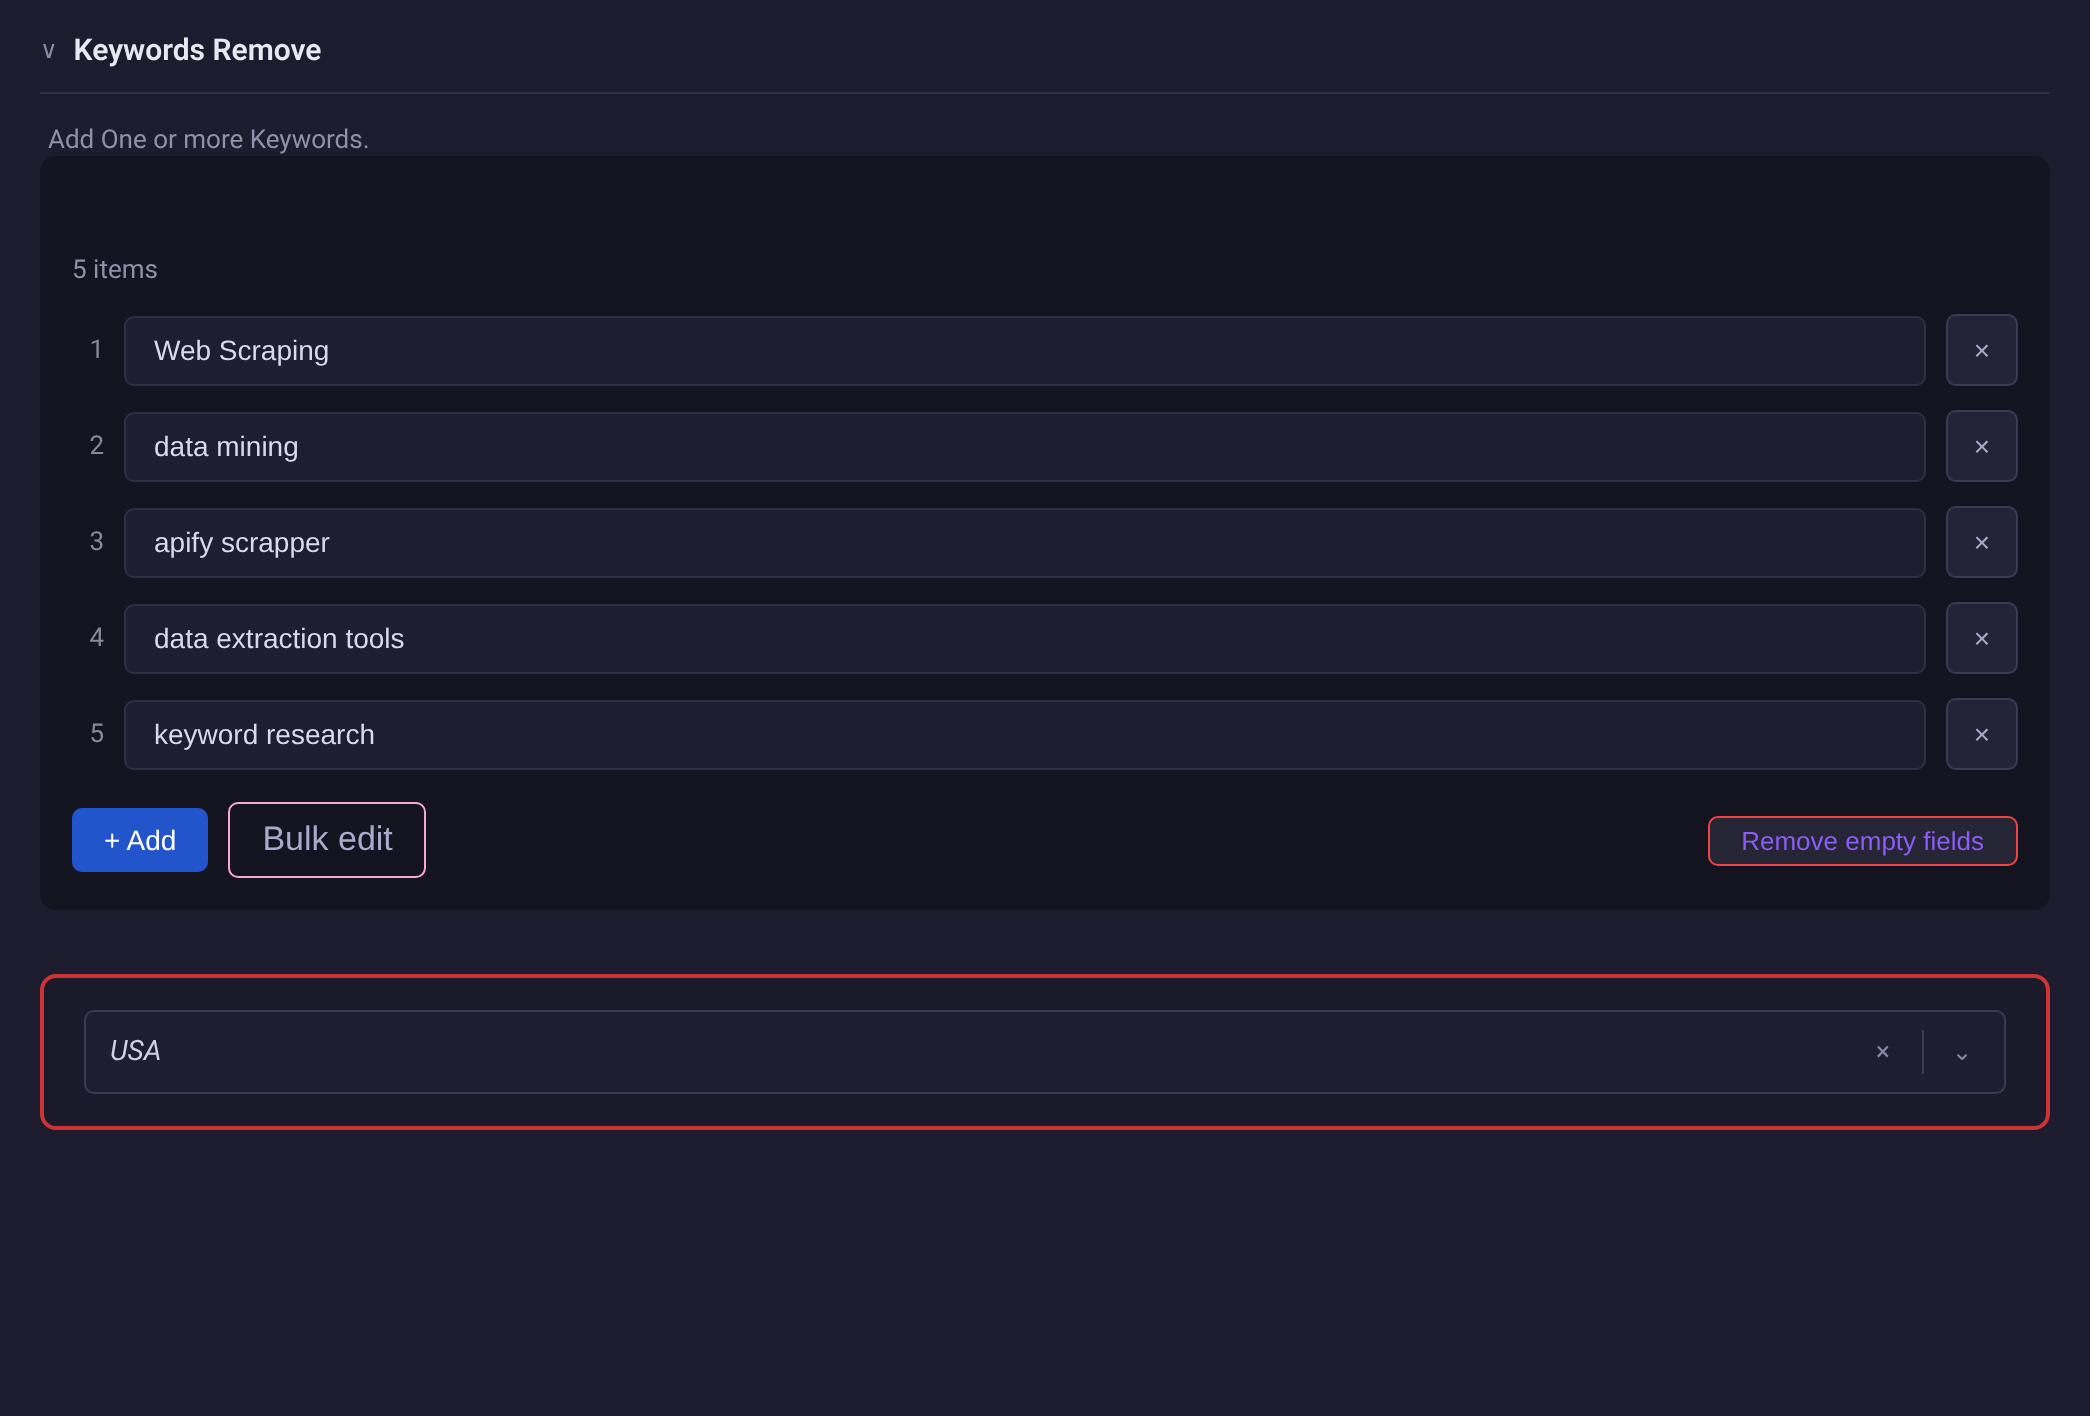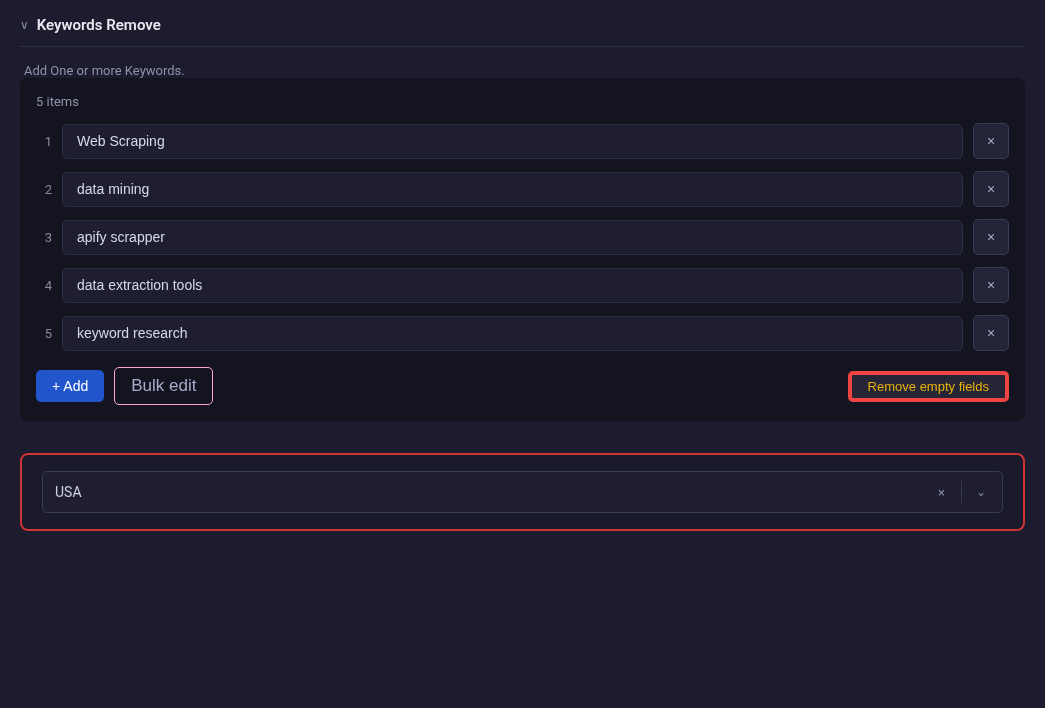--- a/index.html
+++ b/index.html
@@ -59,20 +59,21 @@
       background-color: #141420;
       border-radius: 8px;
       padding: 16px;
       margin-bottom: 0;
     }
 
     .items-count {
       font-size: 13px;
       color: #9090aa;
       margin-bottom: 14px;
+      margin-top: 34px;
     }
 
     .keyword-row {
       display: flex;
       align-items: center;
       gap: 10px;
       margin-bottom: 12px;
     }
 
     .row-number {
@@ -142,23 +143,23 @@
       font-size: 17px;
       cursor: pointer;
     }
 
     .spacer {
       flex: 1;
     }
 
     .remove-empty-btn {
       background-color: #252535;
-      border: 4px solid #ef4444;
-      border-radius: 5px;
-      color: #eab308;
+      border: 1px solid #ef4444;
+      border-radius: 5px;
+      color: #8b5cf6;
       padding: 4px 16px;
       font-size: 13px;
       cursor: pointer;
     }
 
     .country-section {
       margin-top: 0;
       border: 2px solid #cc3333;
       border-radius: 8px;
       padding: 16px 20px;
@@ -203,20 +204,21 @@
       border: 1px solid #3a3a55;
       border-radius: 5px;
       height: 42px;
       padding: 0 12px;
     }
 
     .country-value {
       flex: 1;
       font-size: 14px;
       color: #d0d0e8;
+      font-style: italic;
     }
 
     .divider {
       width: 1px;
       height: 22px;
       background-color: #3a3a55;
       margin: 0 10px;
     }
 
     .clear-icon {

